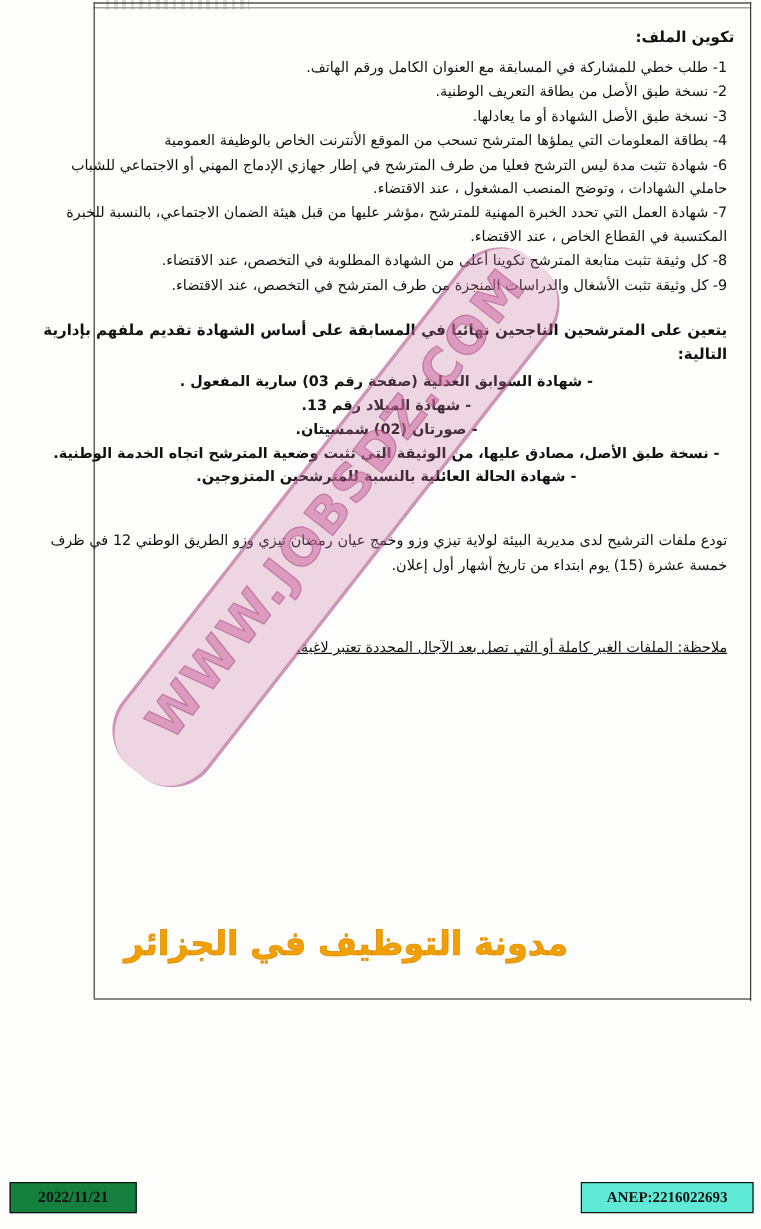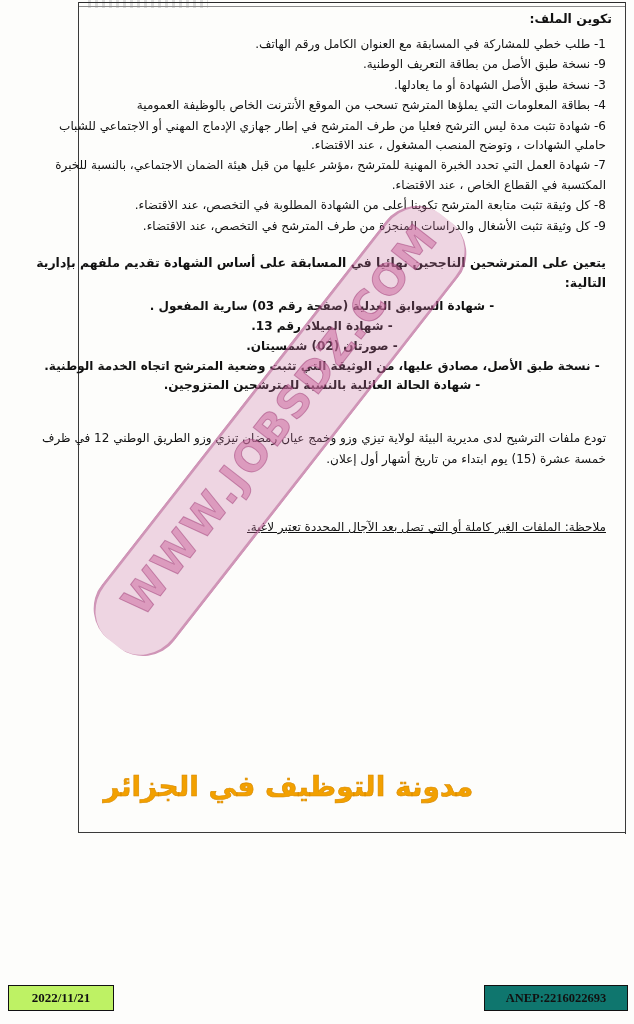--- a/index.html
+++ b/index.html
@@ -65,21 +65,21 @@
     top: 10px;
     width: 580px;
     text-align: right;
     direction: rtl;
     font-family: "DejaVu Sans", sans-serif;
   }
 
   .heading {
     font-size: 12.5px;
     font-weight: bold;
-    margin: 0 0 6px 0;
+    margin: 12px 0 6px 0;
     line-height: 1.5;
   }
   .line {
     font-size: 12px;
     line-height: 1.62;
     margin: 0 0 1px 0;
     padding-right: 6px;
   }
   .line.wrap {
     padding-right: 6px;
@@ -190,36 +190,36 @@
     top: 985px;
     width: 104px;
     height: 24px;
     border: 1.5px solid #111;
     display: flex;
     align-items: center;
     justify-content: center;
     font-family: "Liberation Serif", serif;
     font-size: 13px;
     font-weight: bold;
-    background: #bef264;
+    background: #15803d;
   }
   .footer-right {
     position: absolute;
     left: 484px;
     top: 985px;
     width: 142px;
     height: 24px;
     border: 1.5px solid #111;
     display: flex;
     align-items: center;
     justify-content: center;
     font-family: "Liberation Serif", serif;
     font-size: 12.5px;
     font-weight: bold;
-    background: #0f766e;
+    background: #5eead4;
   }
   
   .scan-artifact {
     position: absolute;
     left: 88px;
     top: 0px;
     width: 120px;
     height: 8px;
     background: repeating-linear-gradient(90deg,#cfcfcf 0 3px,#fdfdfb 3px 7px);
     opacity: .7;
@@ -235,21 +235,21 @@
   <div class="top-rule2"></div>
   <div class="left-rule"></div>
   <div class="right-rule"></div>
   <div class="bottom-rule"></div>
 
   <div class="content">
 
     <div class="heading">تكوين الملف:</div>
 
     <div class="line">1- طلب خطي للمشاركة في المسابقة مع العنوان الكامل ورقم الهاتف.</div>
-    <div class="line">9- نسخة طبق الأصل من بطاقة التعريف الوطنية.</div>
+    <div class="line">2- نسخة طبق الأصل من بطاقة التعريف الوطنية.</div>
     <div class="line">3- نسخة طبق الأصل الشهادة أو ما يعادلها.</div>
     <div class="line">4- بطاقة المعلومات التي يملؤها المترشح تسحب من الموقع الأنترنت الخاص بالوظيفة العمومية</div>
     <div class="line wrap">6- شهادة تثبت مدة ليس الترشح فعليا من طرف المترشح في إطار جهازي الإدماج المهني أو الاجتماعي للشباب حاملي الشهادات ، وتوضح المنصب المشغول ، عند الاقتضاء.</div>
     <div class="line wrap">7- شهادة العمل التي تحدد الخبرة المهنية للمترشح ،مؤشر عليها من قبل هيئة الضمان الاجتماعي، بالنسبة للخبرة المكتسبة في القطاع الخاص ، عند الاقتضاء.</div>
     <div class="line wrap">8- كل وثيقة تثبت متابعة المترشح تكوينا أعلى من الشهادة المطلوبة في التخصص، عند الاقتضاء.</div>
     <div class="line wrap">9- كل وثيقة تثبت الأشغال والدراسات المنجزة من طرف المترشح في التخصص، عند الاقتضاء.</div>
 
     <div class="section-gap"></div>
 
     <div class="bold-head">يتعين على المترشحين الناجحين نهائيا في المسابقة على أساس الشهادة تقديم ملفهم بإدارية التالية:</div>

